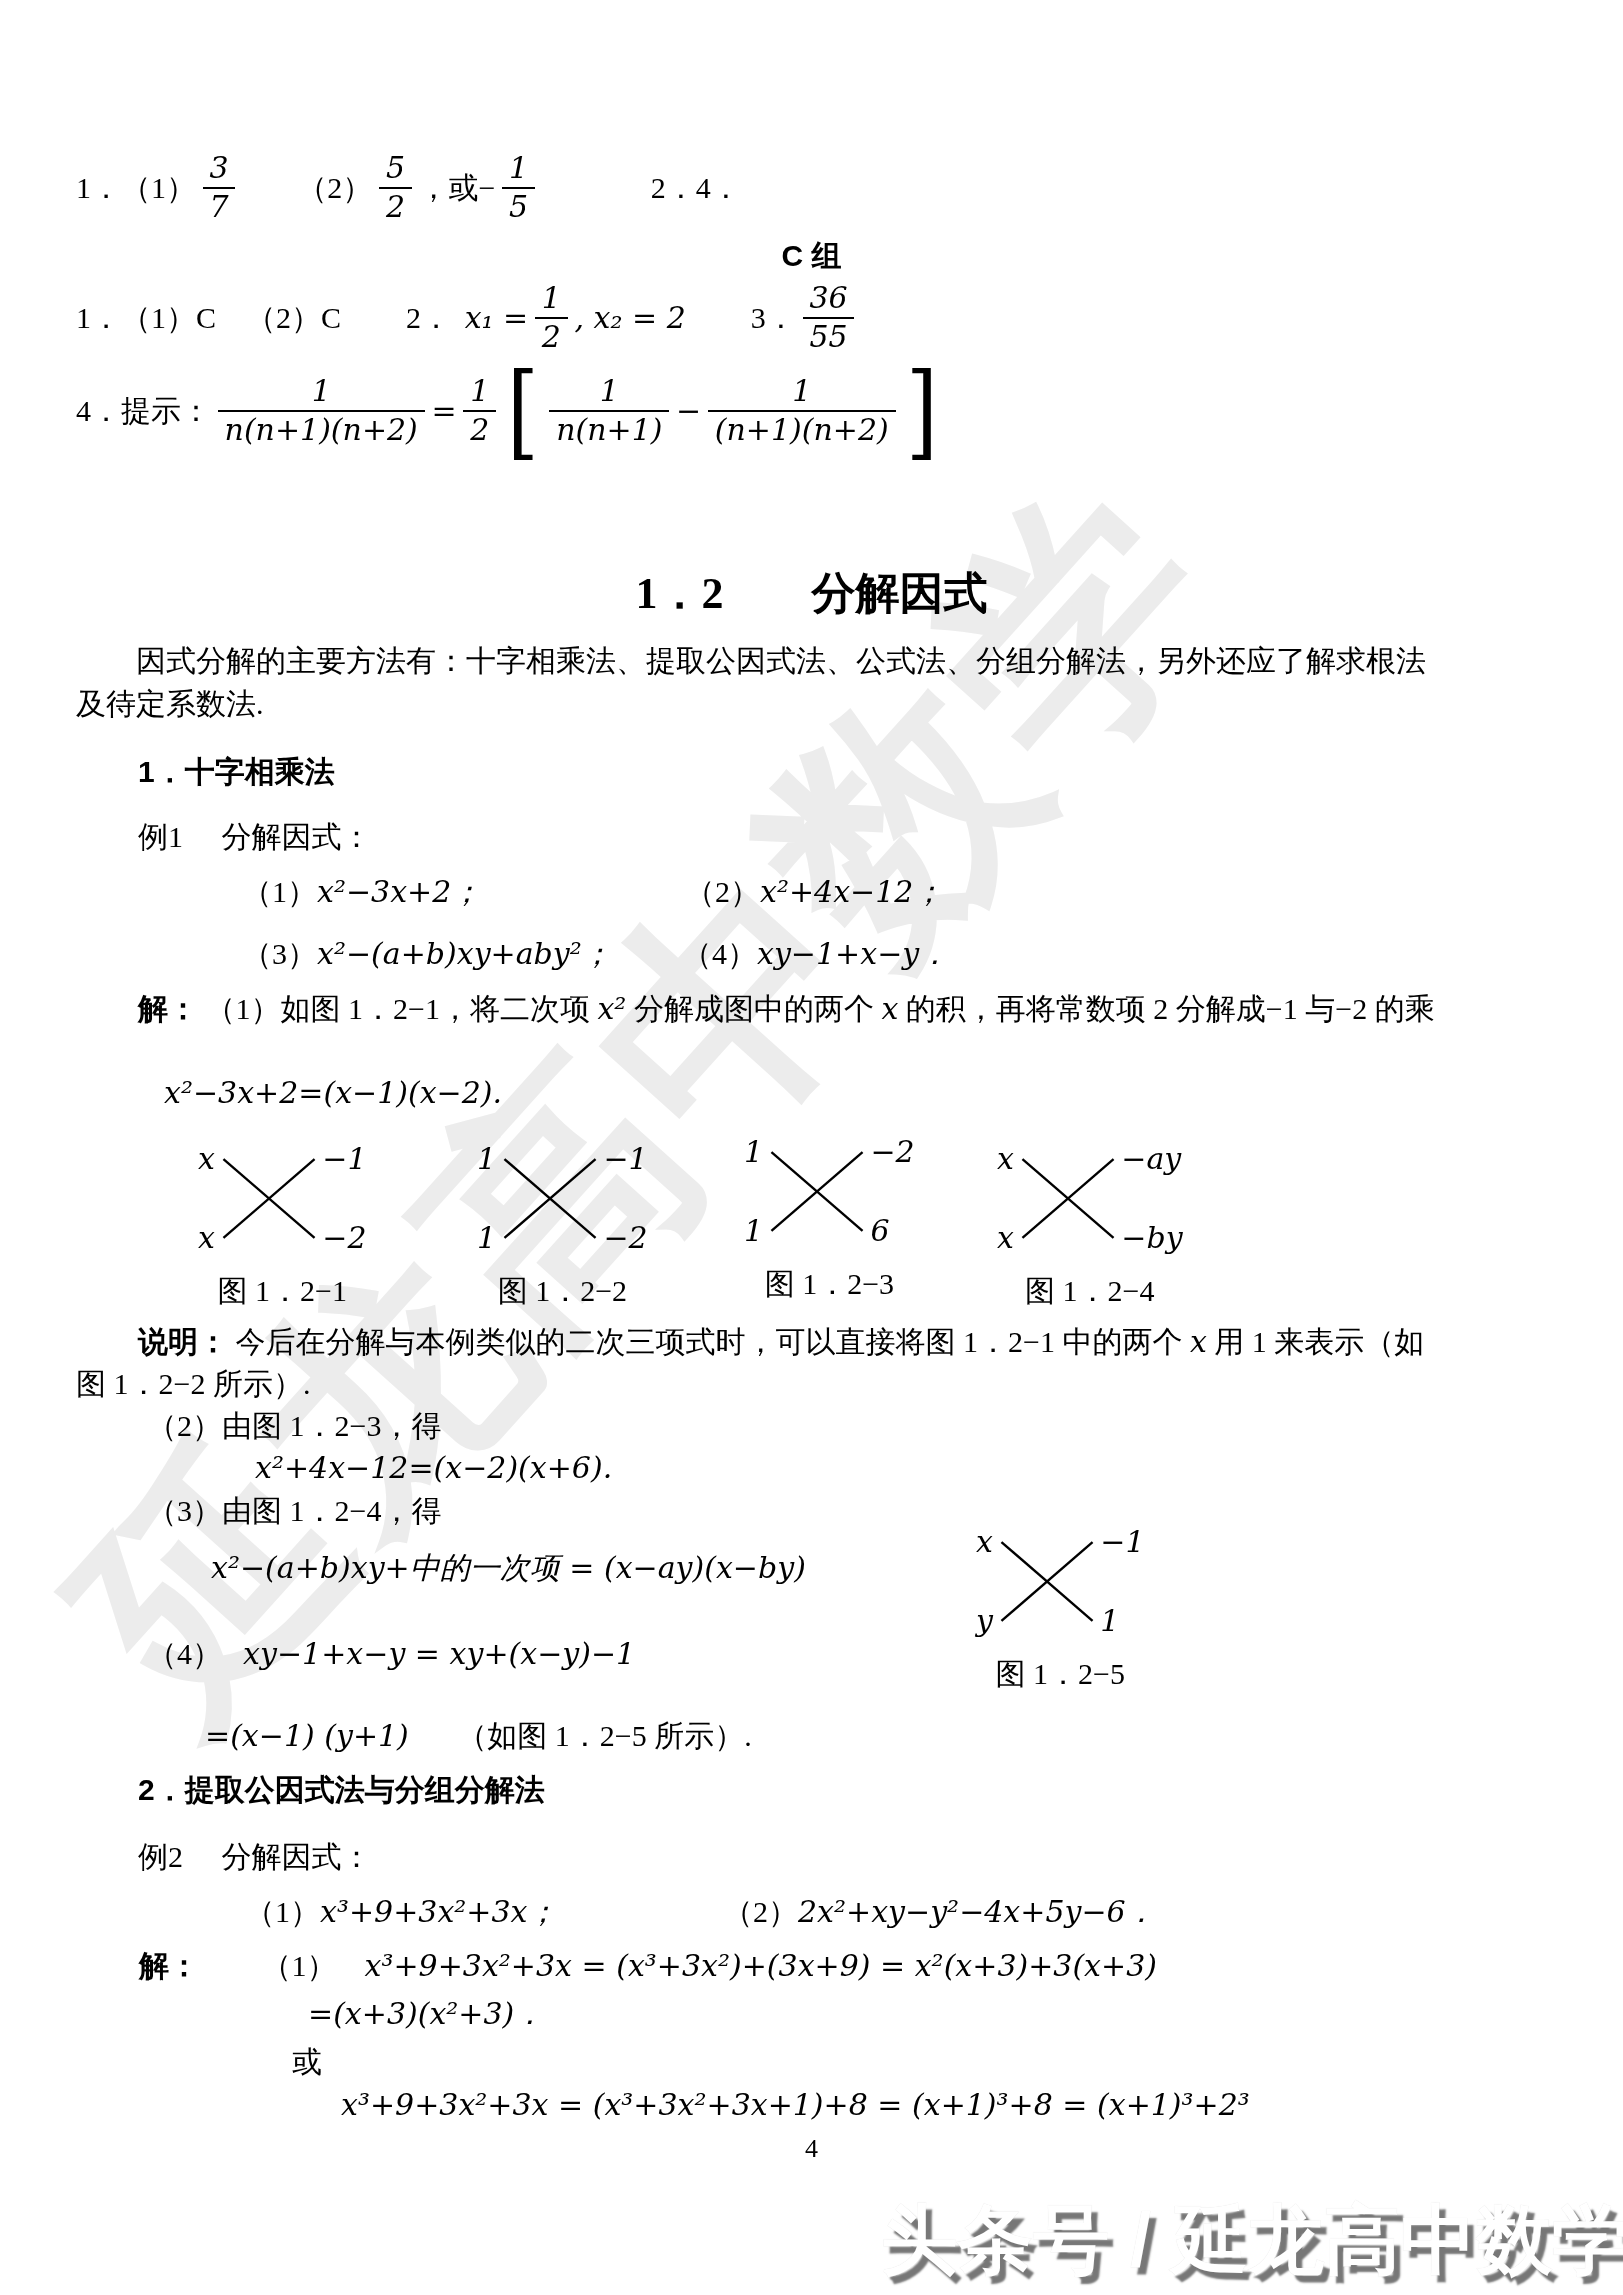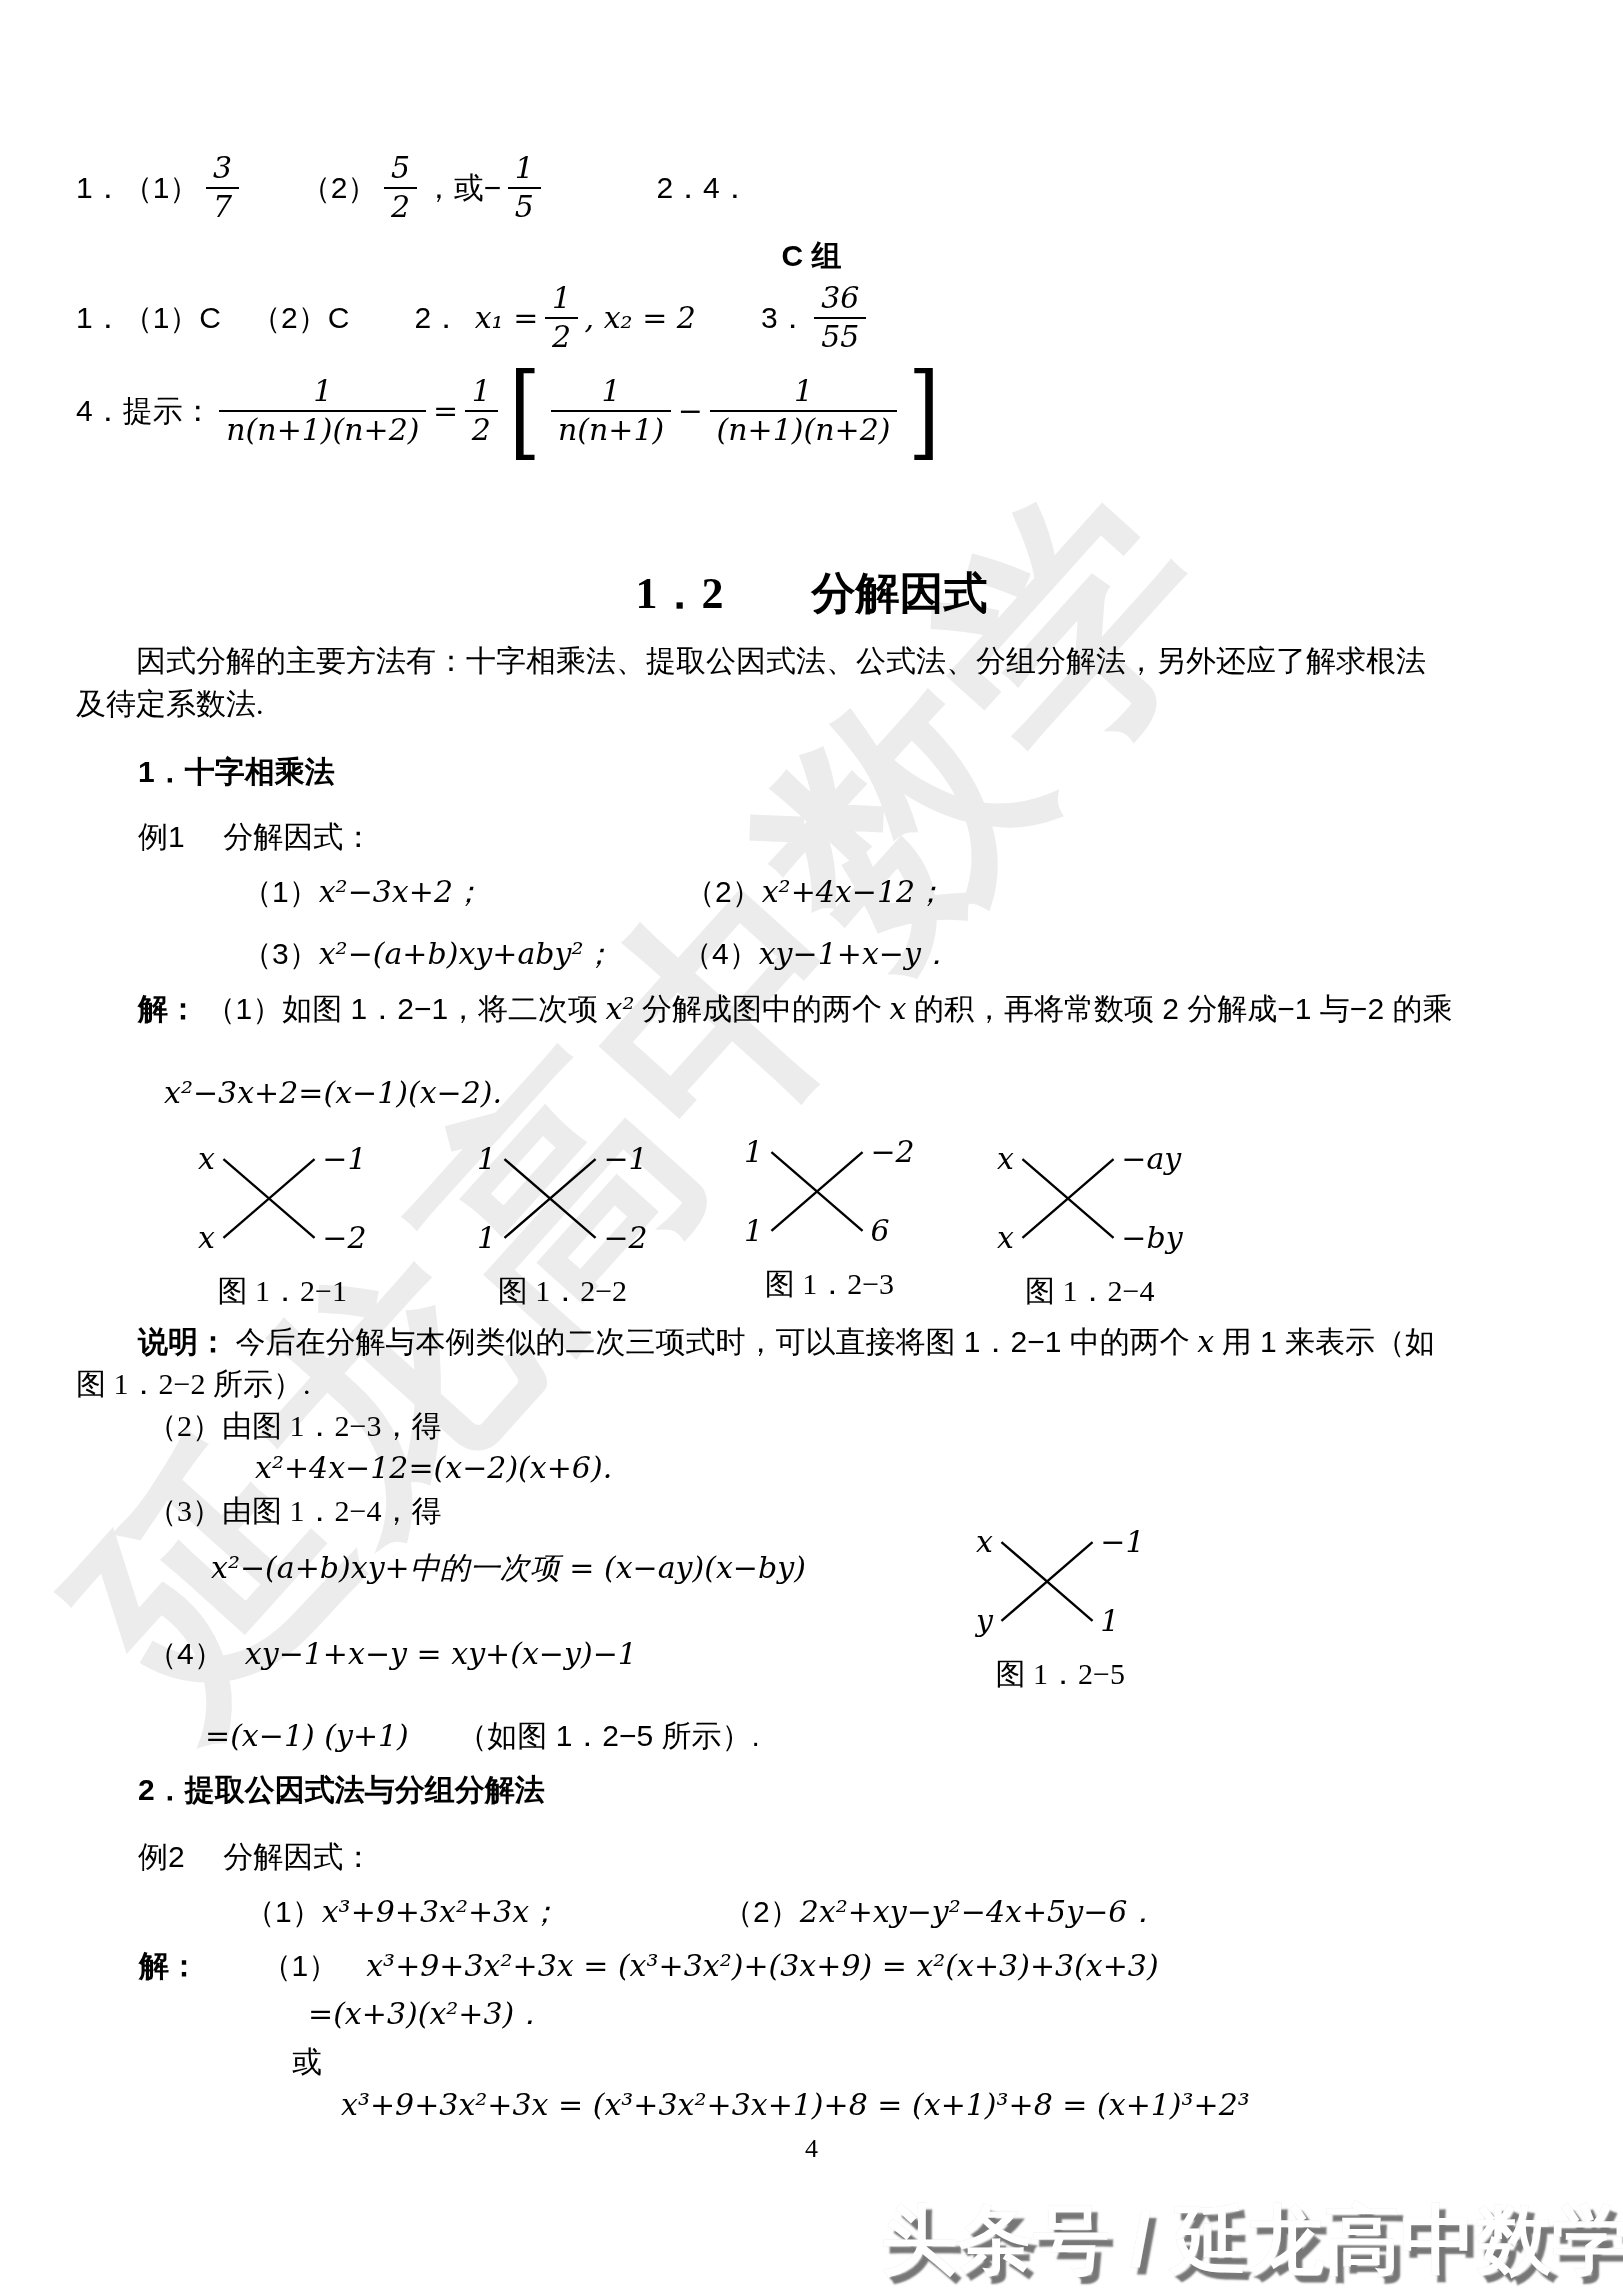--- a/index.html
+++ b/index.html
@@ -7,21 +7,21 @@
     position:relative;
     width:1623px;height:2295px;
     background:#ffffff;
     overflow:hidden;
     font-family:"Liberation Serif",serif;
     color:#000;
   }
   
   .line{position:absolute;white-space:nowrap;font-size:30px;line-height:1.25;z-index:1;}
   .fx{display:flex;align-items:center;}
-  .cn{font-family:Liberation Sans, sans-serif;font-style:normal;}
+  .cn{font-family:Liberation Serif, serif;font-style:normal;}
   .math{font-family:"DejaVu Serif",serif;font-style:italic;}
   .hei{font-family:"Liberation Sans",sans-serif;font-weight:bold;font-style:normal;}
   .center{left:0;width:1623px;text-align:center;}
   .title{font-size:44px;font-weight:bold;}
   
   .frac{display:inline-flex;flex-direction:column;align-items:center;text-align:center;
         vertical-align:middle;margin:0 6.8px;line-height:1.15;}
   .frac .num{padding:0 6.8px 1.4px;}
   .frac .den{border-top:2px solid #000;padding:1.4px 6.8px 0;}
   .bracket{font-family:"DejaVu Serif",serif;font-style:normal;font-size:102px;font-weight:300;

